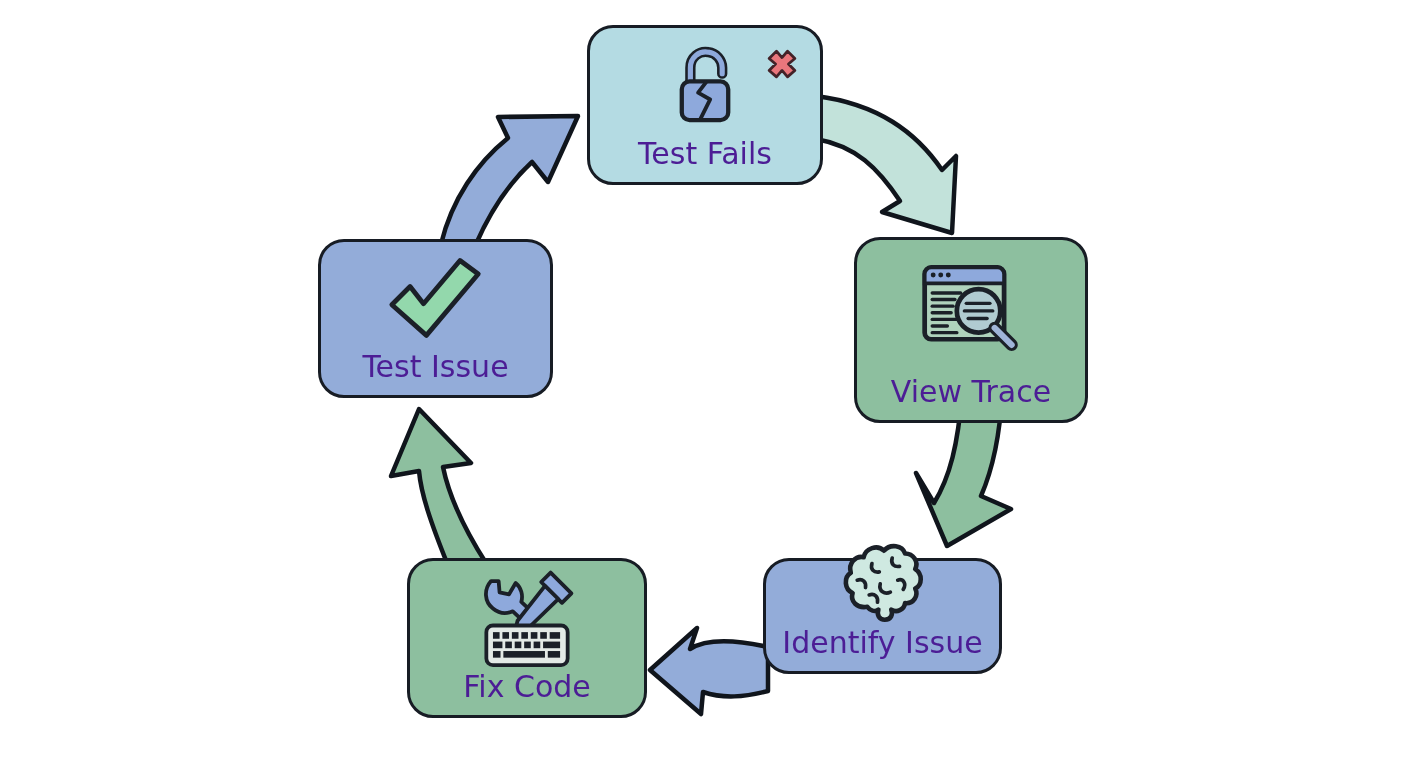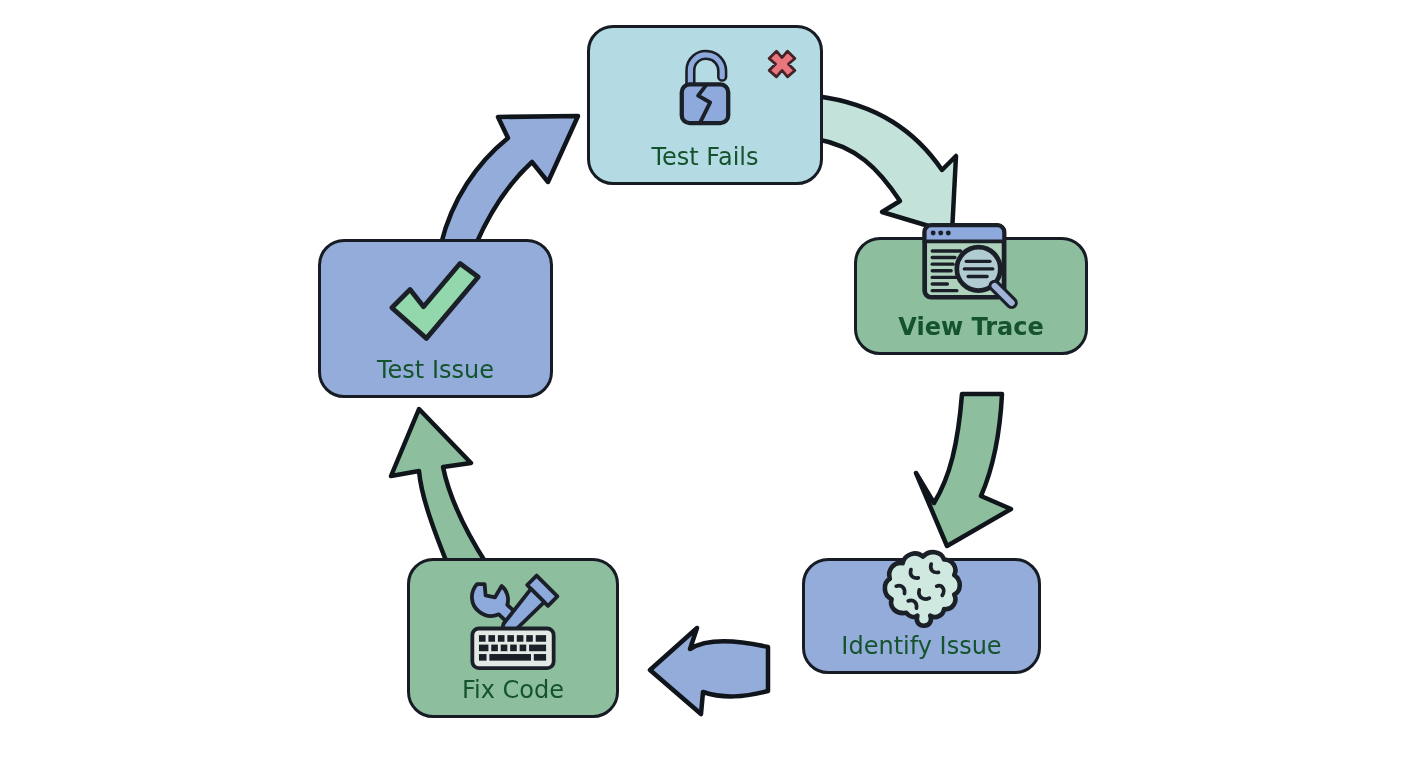--- a/index.html
+++ b/index.html
@@ -2,25 +2,25 @@
 <html><head>
 <meta charset="utf-8">
 <style>
   html,body{margin:0;padding:0;background:#ffffff;}
   .canvas{position:relative;width:1408px;height:768px;background:#ffffff;overflow:hidden;
           font-family:"DejaVu Sans","Liberation Sans",sans-serif;}
   .arrow-layer{position:absolute;left:0;top:0;width:1408px;height:768px;}
   .node{position:absolute;box-sizing:border-box;border:3.5px solid #171c24;border-radius:26px;
         display:flex;flex-direction:column;align-items:center;justify-content:flex-end;}
   .node .icon-wrap{flex:1;display:flex;align-items:center;justify-content:center;width:100%;}
-  .node .label{font-size:24px;color:#14532d;margin-bottom:13px;white-space:nowrap;line-height:1;}
+  .node .label{font-size:30px;color:#4c1d95;margin-bottom:13px;white-space:nowrap;line-height:1;}
   .n-test-fails    {left:587px;top:25px; width:236px;height:160px;background:#b4dbe3;}
-  .n-view-trace    {left:854px;top:237px;width:234px;height:118px;background:#8dbf9f;font-weight:bold;}
-  .n-identify-issue{left:763px;top:558px;width:239px;height:116px;background:#93acd9;margin-left:39px;}
-  .n-fix-code      {left:407px;top:558px;width:212px;height:160px;background:#8dbf9f;}
+  .n-view-trace    {left:854px;top:237px;width:234px;height:186px;background:#8dbf9f;}
+  .n-identify-issue{left:763px;top:558px;width:239px;height:116px;background:#93acd9;}
+  .n-fix-code      {left:407px;top:558px;width:240px;height:160px;background:#8dbf9f;}
   .n-test-passes   {left:318px;top:239px;width:235px;height:159px;background:#93acd9;}
   .badge{position:absolute;top:13px;right:15px;width:46px;height:46px;}
 </style>
 </head>
 <body>
 
 <div class="canvas">
 
   <svg class="arrow-layer" viewBox="0 0 1408 768">
     <g stroke="#10151c" stroke-width="4.5" stroke-linejoin="round">

